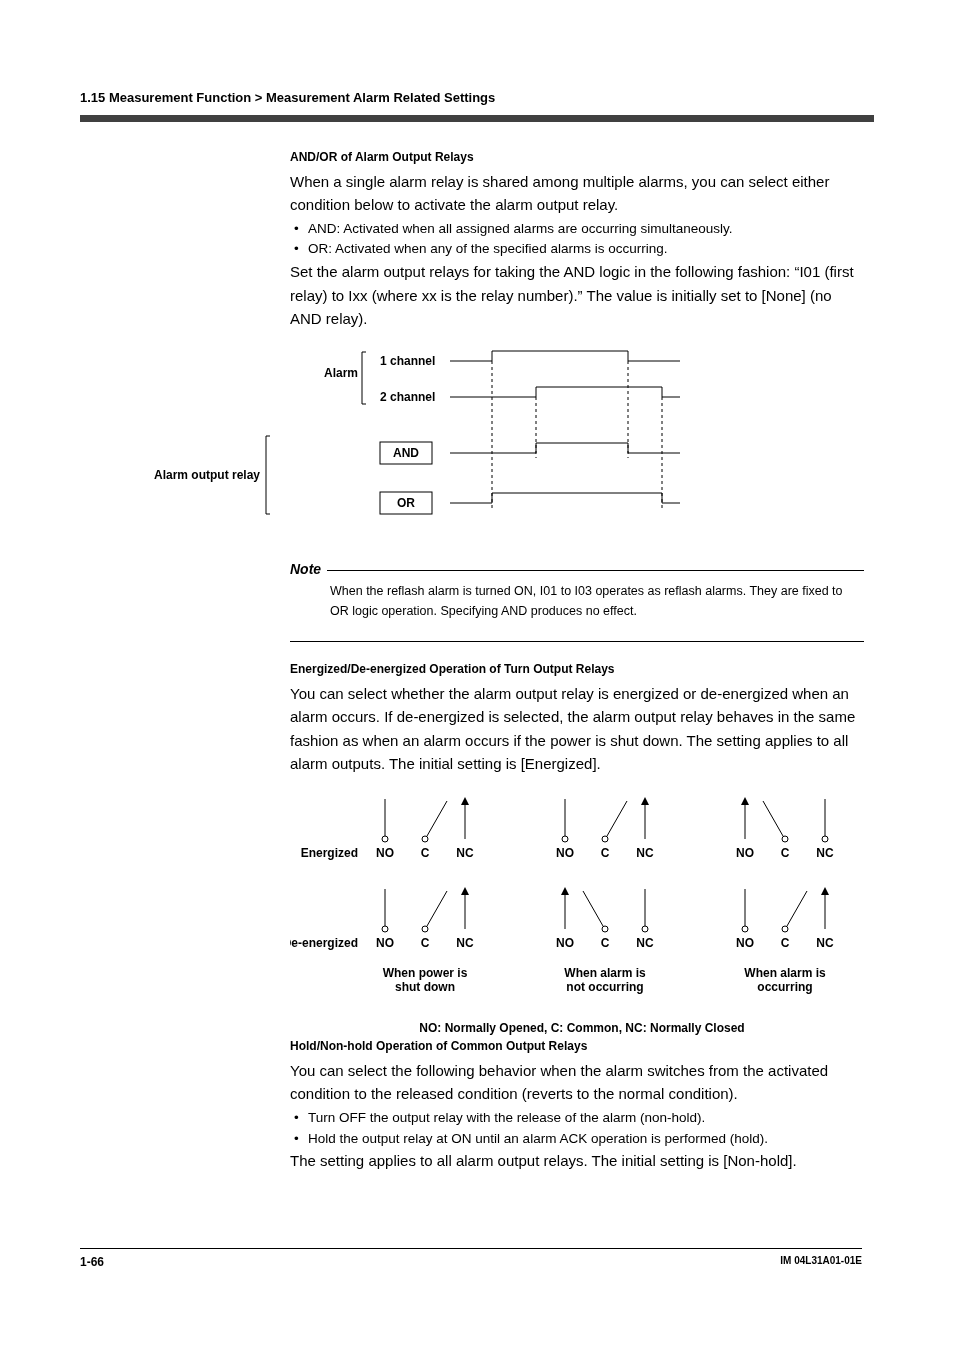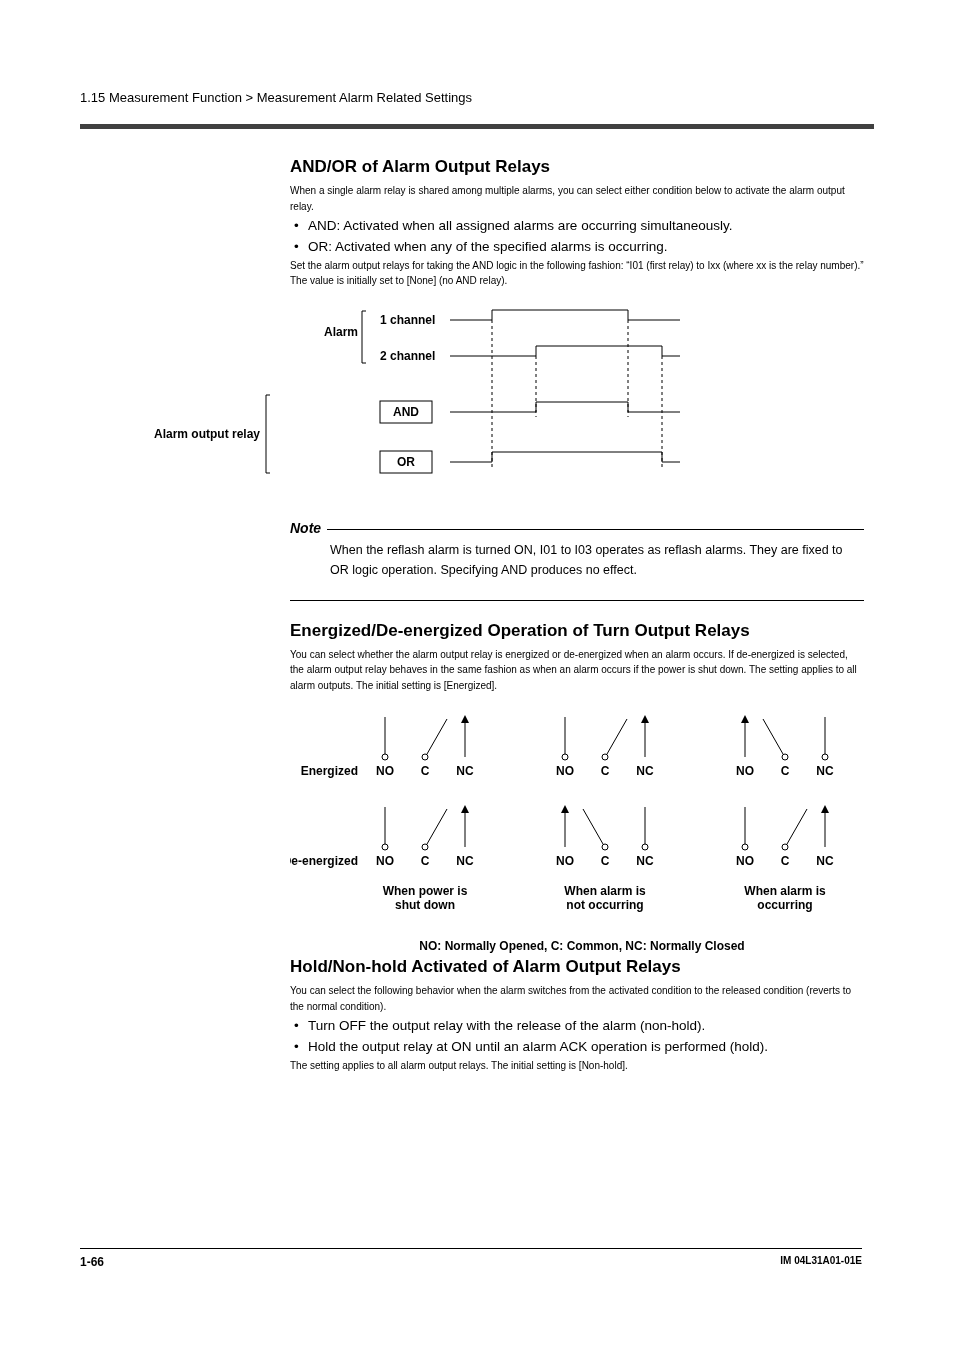--- a/index.html
+++ b/index.html
@@ -7,36 +7,36 @@
       width: 954px;
       height: 1351px;
       background: #fff;
       font-family: Arial, Helvetica, sans-serif;
       color: #000;
       position: relative;
       padding: 90px 80px 60px 80px;
     }
     .section-header {
       font-size: 13px;
-      font-weight: normal;
-      border-bottom: 5px solid #404040;
-      padding-bottom: 19px;
+      font-weight: bold;
+      border-bottom: 7px solid #404040;
+      padding-bottom: 10px;
       margin-bottom: 28px;
     }
     .content {
       margin-left: 210px;
       margin-right: 10px;
     }
     .heading {
-      font-size: 17px;
+      font-size: 12px;
       font-weight: bold;
       margin-bottom: 6px;
     }
     .para {
-      font-size: 10px;
+      font-size: 15px;
       line-height: 1.55;
       margin-bottom: 2px;
     }
     .bullet {
       font-size: 13.5px;
       line-height: 1.55;
       padding-left: 18px;
       position: relative;
     }
     .bullet::before {
@@ -251,21 +251,21 @@
     <text x="135" y="202" font-size="12" font-weight="bold" text-anchor="middle">shut down</text>
     <text x="315" y="188" font-size="12" font-weight="bold" text-anchor="middle">When alarm is</text>
     <text x="315" y="202" font-size="12" font-weight="bold" text-anchor="middle">not occurring</text>
     <text x="495" y="188" font-size="12" font-weight="bold" text-anchor="middle">When alarm is</text>
     <text x="495" y="202" font-size="12" font-weight="bold" text-anchor="middle">occurring</text>
   </svg>
 </div>
 <div class="relay-caption">NO: Normally Opened, C: Common, NC: Normally Closed</div>
 
 <div class="content">
-  <div class="heading">Hold/Non-hold Activated of Alarm Output Relays</div>
+  <div class="heading">Hold/Non-hold Operation of Common Output Relays</div>
   <div class="para">You can select the following behavior when the alarm switches from the activated condition to the released condition (reverts to the normal condition).</div>
   <div class="bullet">Turn OFF the output relay with the release of the alarm (non-hold).</div>
   <div class="bullet">Hold the output relay at ON until an alarm ACK operation is performed (hold).</div>
   <div class="para">The setting applies to all alarm output relays.  The initial setting is [Non-hold].</div>
 </div>
 
 <div class="footer">
   <span class="footer-left">1-66</span>
   <span class="footer-right">IM 04L31A01-01E</span>
 </div>

